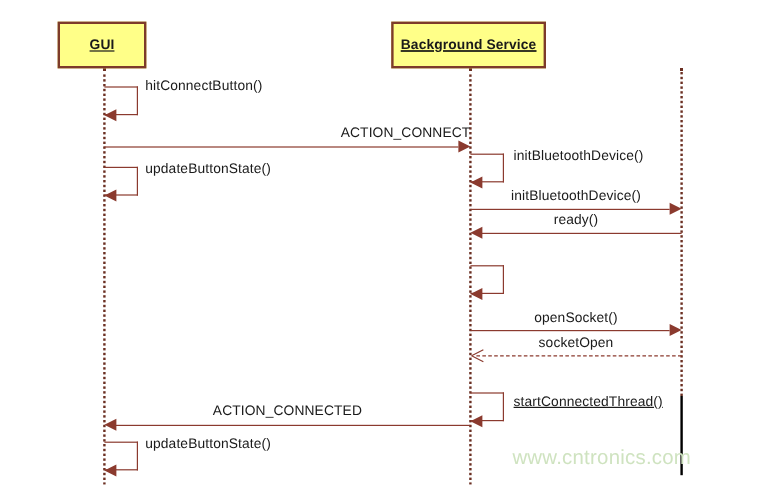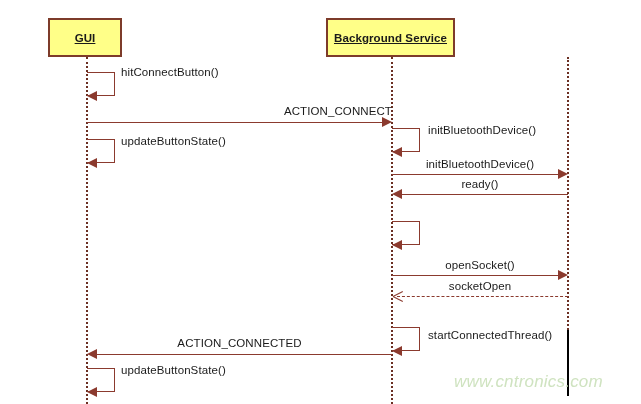--- a/index.html
+++ b/index.html
@@ -164,25 +164,25 @@
   <div class="msg-line" style="left:392px; top:275px; width:166px;"></div>
   <div class="arrow-head right" style="left:558px; top:270px;"></div>
   <div class="msg-label centered" style="left:392px; top:259px; width:176px;">openSocket()</div>
 
   <div class="msg-line dashed" style="left:397px; top:296px; width:171px;"></div>
   <div class="arrow-head open-left" style="left:393px; top:296px;"></div>
   <div class="msg-label centered" style="left:392px; top:280px; width:176px;">socketOpen</div>
 
   <div class="self-call" style="left:392px; top:327px; width:28px; height:24px;"></div>
   <div class="arrow-head left" style="left:392px; top:346px;"></div>
-  <div class="msg-label" style="left:428px; top:329px;">startConnectedThread()</div>
+  <div class="msg-label" style="left:428px; top:329px;text-decoration:underline;">startConnectedThread()</div>
 
   <div class="msg-line" style="left:92px; top:354px; width:300px;"></div>
   <div class="arrow-head left" style="left:87px; top:349px;"></div>
   <div class="msg-label centered" style="left:87px; top:337px; width:305px;">ACTION_CONNECTED</div>
 
   <div class="self-call" style="left:87px; top:368px; width:28px; height:24px;"></div>
   <div class="arrow-head left" style="left:87px; top:387px;"></div>
   <div class="msg-label" style="left:121px; top:364px;">updateButtonState()</div>
 
-  <div class="watermark" style="left:454px; top:372px;font-style:italic;">www.cntronics.com</div>
+  <div class="watermark" style="left:427px; top:372px;">www.cntronics.com</div>
 
 </div>
 
 </body></html>

